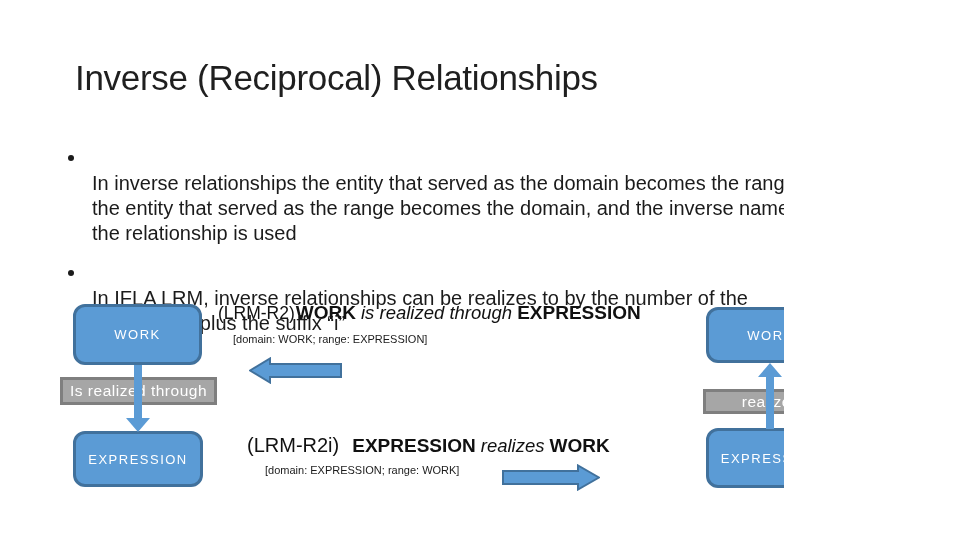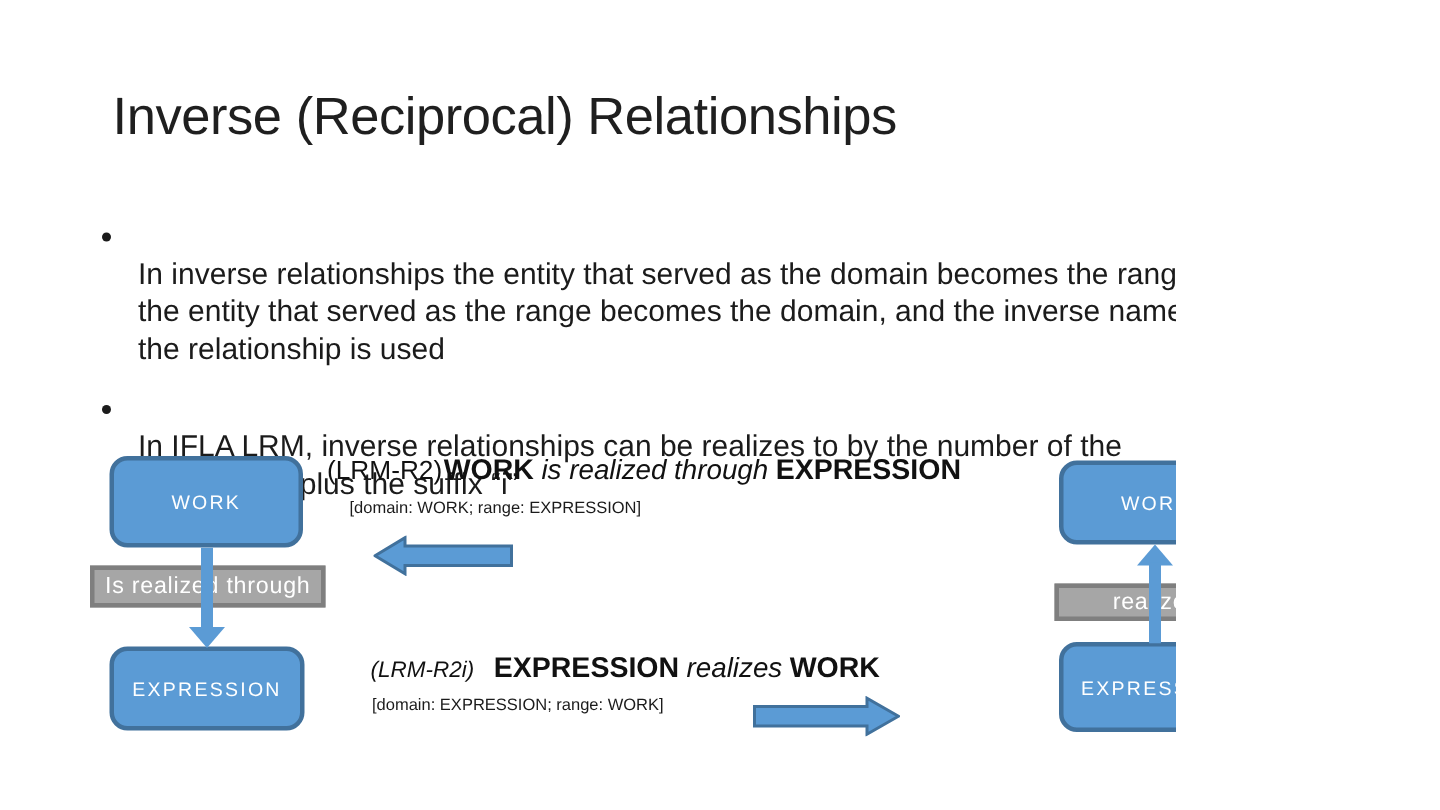--- a/index.html
+++ b/index.html
@@ -28,21 +28,21 @@
   }
   .rlabel {
     position:absolute; background:#a6a6a6; border:3px solid #7f7f7f;
     display:flex; align-items:center; justify-content:center;
     color:#ffffff; font-size:15.5px; letter-spacing:0.5px;
   }
   .arrow-v { position:absolute; z-index:5; }
   .arrow-h { position:absolute; }
   .stmt { position:absolute; white-space:nowrap; color:#111111; }
   .stmt-id { font-size:17.5px; margin-right:1px; }
-  .stmt-id-small { font-size:15px; margin-right:13px;font-style:italic; }
+  .stmt-id-small { font-size:20px; margin-right:13px; }
   .stmt-term { font-size:19px; font-weight:700; }
   .stmt-rel { font-size:18.5px; font-style:italic; margin:0 5px; }
   .scope { position:absolute; font-size:11px; color:#1b1b1b; white-space:nowrap; }
   .page-num { position:absolute; left:874px; top:505px; font-size:13px; color:#8a8a8a; }
 </style>
 </head>
 <body>
 
 <div class="slide">
 
@@ -87,21 +87,21 @@
   </div>
   <div class="scope" style="left:233px; top:333px;">[domain: WORK; range: EXPRESSION]</div>
 
   <svg class="arrow-h" style="left:249px; top:357px;" width="94" height="27" viewBox="0 0 94 27">
     <polygon points="1,13.5 21,1.5 21,7 92,7 92,20 21,20 21,25.5" fill="#5b9bd5" stroke="#41719c" stroke-width="2"></polygon>
   </svg>
 
   <div class="stmt" style="left:247px; top:434px;">
     <span class="stmt-id-small">(LRM-R2i)</span><span class="stmt-term">EXPRESSION</span><span class="stmt-rel">realizes</span><span class="stmt-term">WORK</span>
   </div>
-  <div class="scope" style="left:248px; top:464px;">[domain: EXPRESSION; range: WORK]</div>
+  <div class="scope" style="left:265px; top:464px;">[domain: EXPRESSION; range: WORK]</div>
 
   <svg class="arrow-h" style="left:502px; top:464px;" width="98" height="27" viewBox="0 0 98 27">
     <polygon points="97,13.5 76,1.5 76,7 1,7 1,20 76,20 76,25.5" fill="#5b9bd5" stroke="#41719c" stroke-width="2"></polygon>
   </svg>
 
   <div class="page-num">5</div>
 
 </div>
 
 </body></html>

